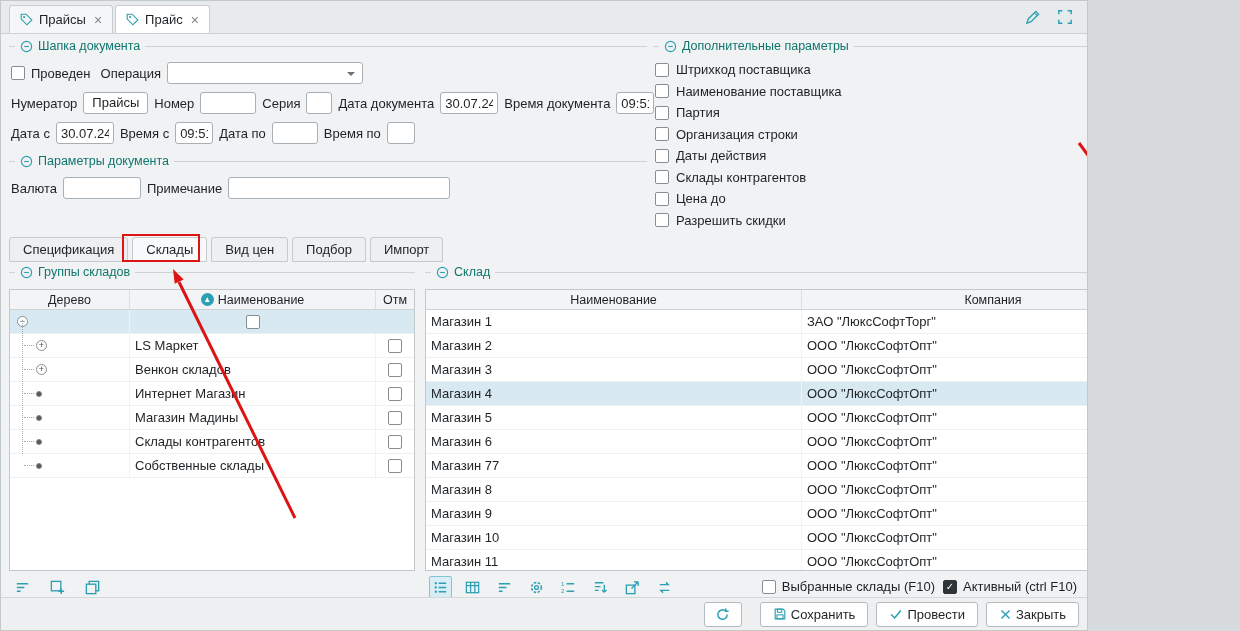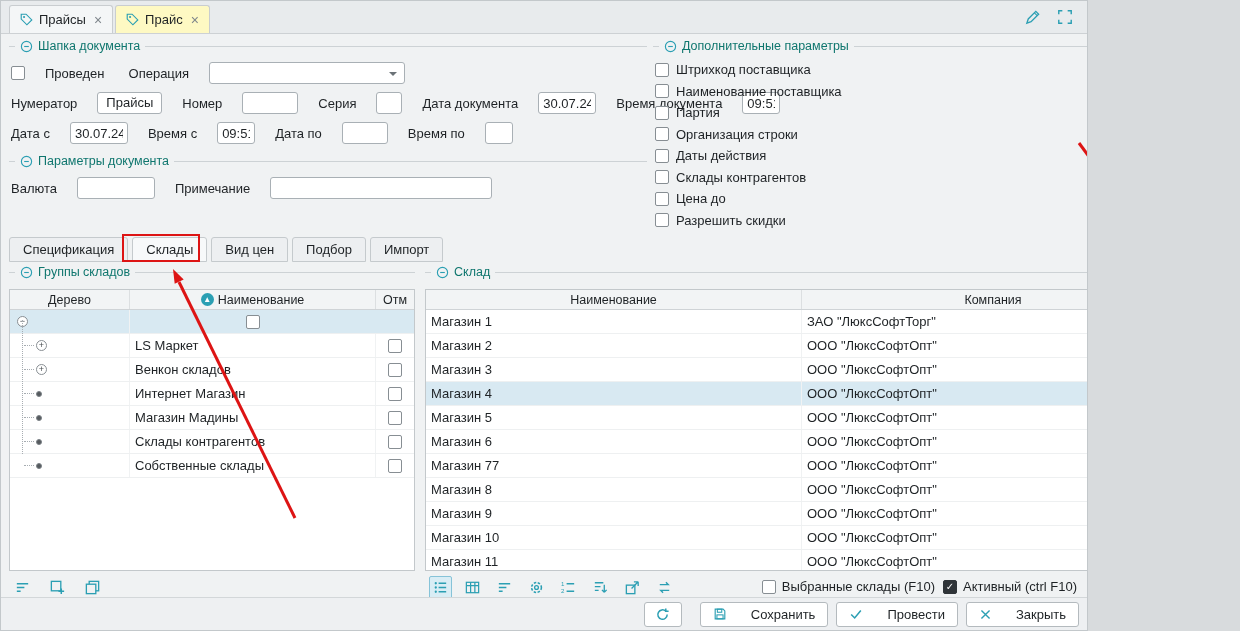--- a/index.html
+++ b/index.html
@@ -8,35 +8,35 @@
   .window {
     position:relative; width:1088px; height:631px; background:#f0f2f3;
     font-size:13px; color:#1e2225; overflow:hidden; border:1px solid #c3c8cb;
   }
 
   
   .tabbar { display:flex; align-items:stretch; height:33px; background:#e8ebed; border-bottom:1px solid #cdd1d4; padding-left:8px; }
   .tabs { display:flex; align-items:stretch; }
   .wtab { display:flex; align-items:center; gap:6px; padding:0 10px; margin-top:4px; margin-right:2px;
           background:#f4f6f7; border:1px solid #c9cdd0; border-bottom:none; border-radius:3px 3px 0 0; cursor:default; }
-  .wtab.active { background:#fef9c3; }
+  .wtab.active { background:#ffffff; }
   .wtab-close { color:#7e858b; font-size:14px; margin-left:2px; }
   .tabbar-actions { margin-left:auto; display:flex; align-items:center; gap:16px; padding-right:14px; }
   .icon-btn { display:inline-flex; align-items:center; justify-content:center; }
 
   
   .fs-title { display:flex; align-items:center; gap:5px; height:18px; }
   .fs-dash { width:6px; height:1px; background:#cdd2d5; }
   .fs-line { flex:1; height:1px; background:#cdd2d5; }
   .fs-label { color:#0f766e; font-size:12.5px; white-space:nowrap; }
 
   .col-left  { position:absolute; left:8px;  top:36px; width:638px; }
   .col-right { position:absolute; left:652px; top:36px; width:580px; }
 
-  .frow { display:flex; align-items:center; gap:20px; margin:7px 0 8px 2px; white-space:nowrap; }
+  .frow { display:flex; align-items:center; gap:6px; margin:7px 0 8px 2px; white-space:nowrap; }
   .inp { height:22px; border:1px solid #a9b0b5; border-radius:3px; background:#fff; padding:0 4px;
          font:13px "Liberation Sans", sans-serif; color:#1e2225; }
   .tfield { height:22px; line-height:20px; border:1px solid #a9b0b5; border-radius:3px; background:#fff; padding:0 8px; }
   .w26{width:26px}.w28{width:28px}.w38{width:38px}.w46{width:46px}.w56{width:56px}.w58{width:58px}.w78{width:78px}.w222{width:222px}
   .select { position:relative; width:196px; height:22px; background:#fff; border:1px solid #a9b0b5; border-radius:3px; }
   .select::after { content:""; position:absolute; right:7px; top:9px; border:4px solid transparent; border-top-color:#6b7277; }
 
   .cb { width:14px; height:14px; flex:none; border:1px solid #878e93; border-radius:2px; background:#fff;
         display:inline-flex; align-items:center; justify-content:center; }
   .cb.checked { background:#2f3438; border-color:#2f3438; }
@@ -101,21 +101,21 @@
 
   
   .ltoolbar { position:absolute; left:10px;  top:575px; display:flex; gap:12px; align-items:center; }
   .rtoolbar { position:absolute; left:428px; top:575px; display:flex; gap:9px;  align-items:center; }
   .icon-slot { width:23px; height:23px; display:flex; align-items:center; justify-content:center; }
   .icon-slot.active { background:#d9edf5; border:1px solid #86c3d8; border-radius:2px; }
   .footer-opts { position:absolute; right:10px; top:578px; display:flex; gap:8px; align-items:center; }
   .opt { display:flex; align-items:center; gap:6px; }
   .footer { position:absolute; left:0; right:0; bottom:0; height:33px; background:#eef0f2; border-top:1px solid #d3d7d9;
             display:flex; justify-content:flex-end; align-items:center; gap:8px; padding:0 8px; }
-  .btn { height:25px; display:inline-flex; align-items:center; gap:24px; background:#fff; border:1px solid #b4babe;
+  .btn { height:25px; display:inline-flex; align-items:center; gap:4px; background:#fff; border:1px solid #b4babe;
          border-radius:3px; padding:0 12px; font-size:13px; color:#1e2225; cursor:default; }
   .btn.icon-only { width:38px; justify-content:center; padding:0; margin-right:10px; }
 
   
   .red-rect { position:absolute; border:2.5px solid #dd1414; pointer-events:none; z-index:60; }
   .rect-tab { left:121px; top:233px; width:78px;  height:28px; }
   .rect-otm { left:1183px; top:286px; width:36px; height:287px; }
   .overlay { position:absolute; left:0; top:0; pointer-events:none; z-index:60; }
 </style>
 </head>

